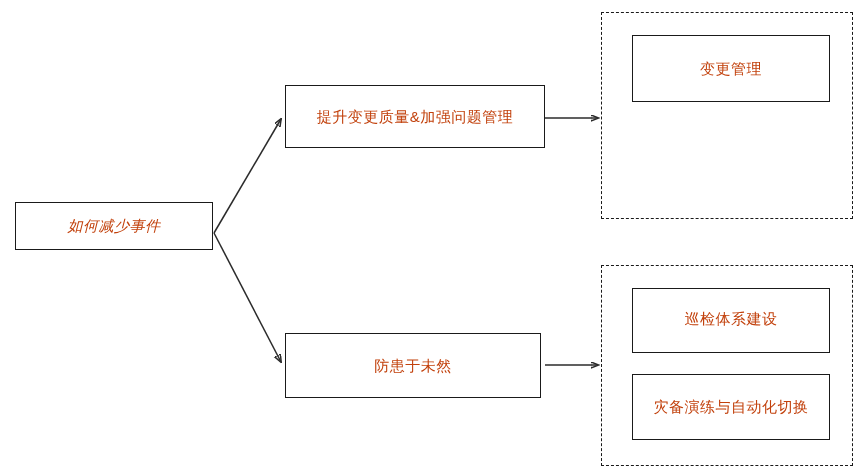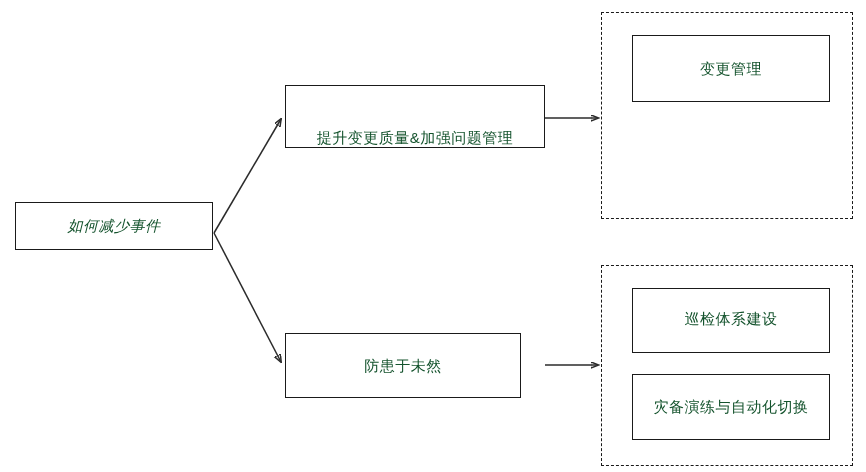--- a/index.html
+++ b/index.html
@@ -19,21 +19,21 @@
     overflow: hidden;
   }
   .node {
     position: absolute;
     box-sizing: border-box;
     background: #ffffff;
     border: 1.4px solid #1a1a1a;
     display: flex;
     align-items: center;
     justify-content: center;
-    color: #14532d;
+    color: #c2410c;
     font-size: 15px;
     line-height: 1.2;
     letter-spacing: 0.5px;
     text-align: center;
     white-space: nowrap;
   }
   .group-box {
     position: absolute;
     box-sizing: border-box;
     background: transparent;
@@ -75,25 +75,25 @@
 
     <line x1="545" y1="118" x2="598" y2="118" marker-end="url(#arrowhead)"></line>
 
     <line x1="545" y1="365" x2="598" y2="365" marker-end="url(#arrowhead)"></line>
   </svg>
 
   <div class="node" style="left:15px; top:202px; width:198px; height:48px;font-style:italic;">
     <span>如何减少事件</span>
   </div>
 
-  <div class="node" style="left:285px; top:85px; width:260px; height:63px;align-items:flex-end;">
+  <div class="node" style="left:285px; top:85px; width:260px; height:63px;">
     <span>提升变更质量&amp;加强问题管理</span>
   </div>
 
-  <div class="node" style="left:285px; top:333px; width:236px; height:65px;text-align:center;">
+  <div class="node" style="left:285px; top:333px; width:256px; height:65px;text-align:center;">
     <span>防患于未然</span>
   </div>
 
   <div class="group-box" style="left:601px; top:12px; width:252px; height:207px;"></div>
 
   <div class="node leaf" style="left:632px; top:35px; width:198px; height:67px;">
     <span>变更管理</span>
   </div>
 
 

